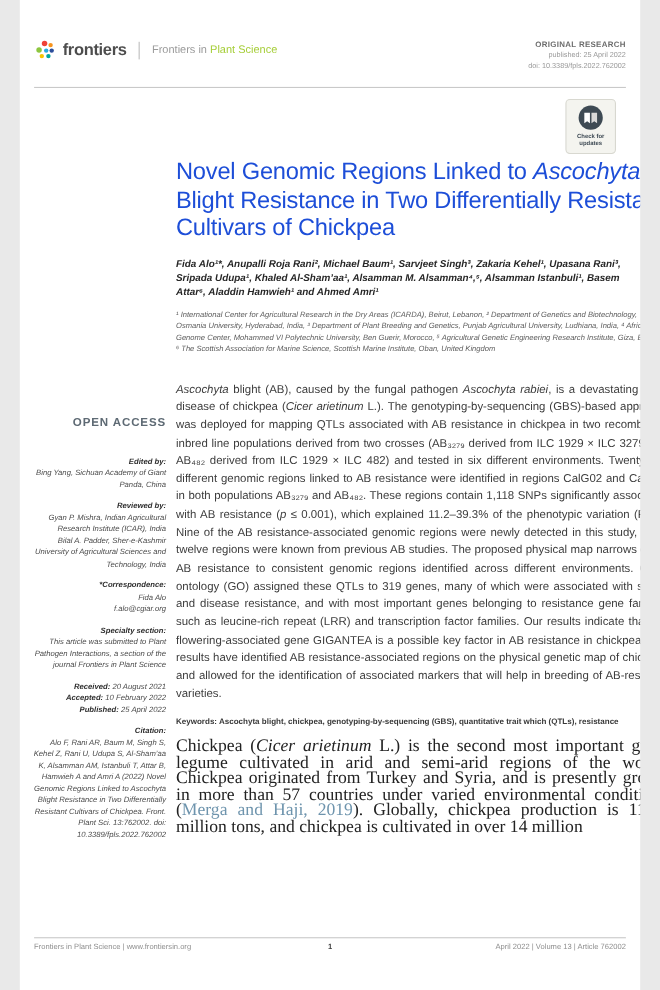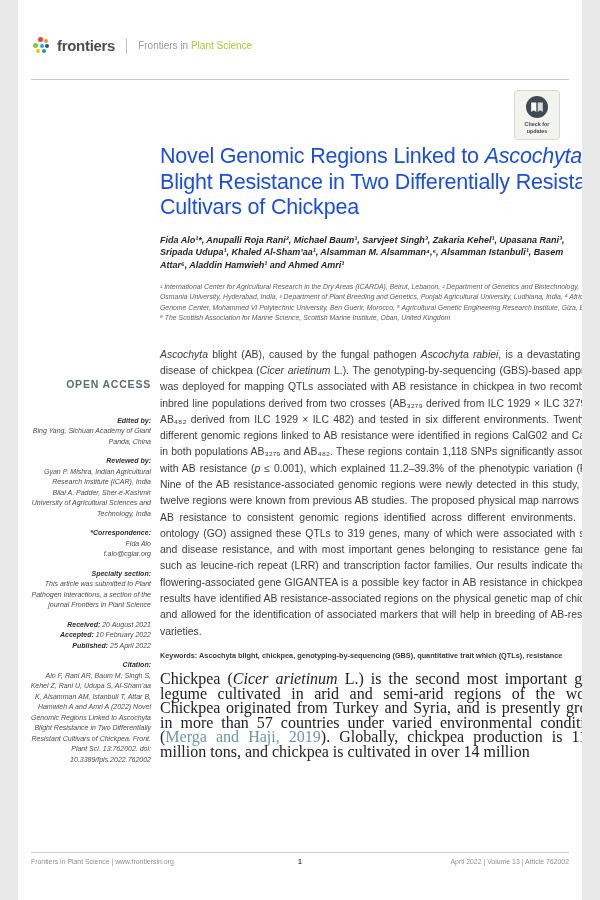--- a/index.html
+++ b/index.html
@@ -67,20 +67,25 @@
         <i style="top:7px;left:2px;width:5px;height:5px;background:#8dc63f"></i>
         <i style="top:8px;left:9px;width:4px;height:4px;background:#27aae1"></i>
         <i style="top:8px;left:14px;width:4px;height:4px;background:#2b4e9b"></i>
         <i style="top:13px;left:5px;width:4px;height:4px;background:#f5c400"></i>
         <i style="top:13px;left:11px;width:4px;height:4px;background:#00a79d"></i>
       </span>
       <span class="brand">frontiers</span>
       <span class="logo-sep"></span>
       <span class="journal"><span>Frontiers in</span> <span class="green">Plant Science</span></span>
     </div>
+    <div class="head-meta">
+      <div class="head-type">ORIGINAL RESEARCH</div>
+      <div class="head-sub">published: 25 April 2022</div>
+      <div class="head-sub">doi: 10.3389/fpls.2022.762002</div>
+    </div>
   </div>
   <div class="header-rule"></div>
 
   <div class="badge">
     <svg viewBox="0 0 24 24">
       <circle cx="12" cy="12" r="11" fill="#3e4a54"></circle>
       <path d="M6.2 7.5h5.1v9.5l-2.55-1.7-2.55 1.7z" fill="#ffffff"></path>
       <path d="M12.7 7.5h5.1v9.5l-2.55-1.7-2.55 1.7z" fill="#d9d9d9"></path>
     </svg>
     <div class="badge-label">Check for updates</div>

